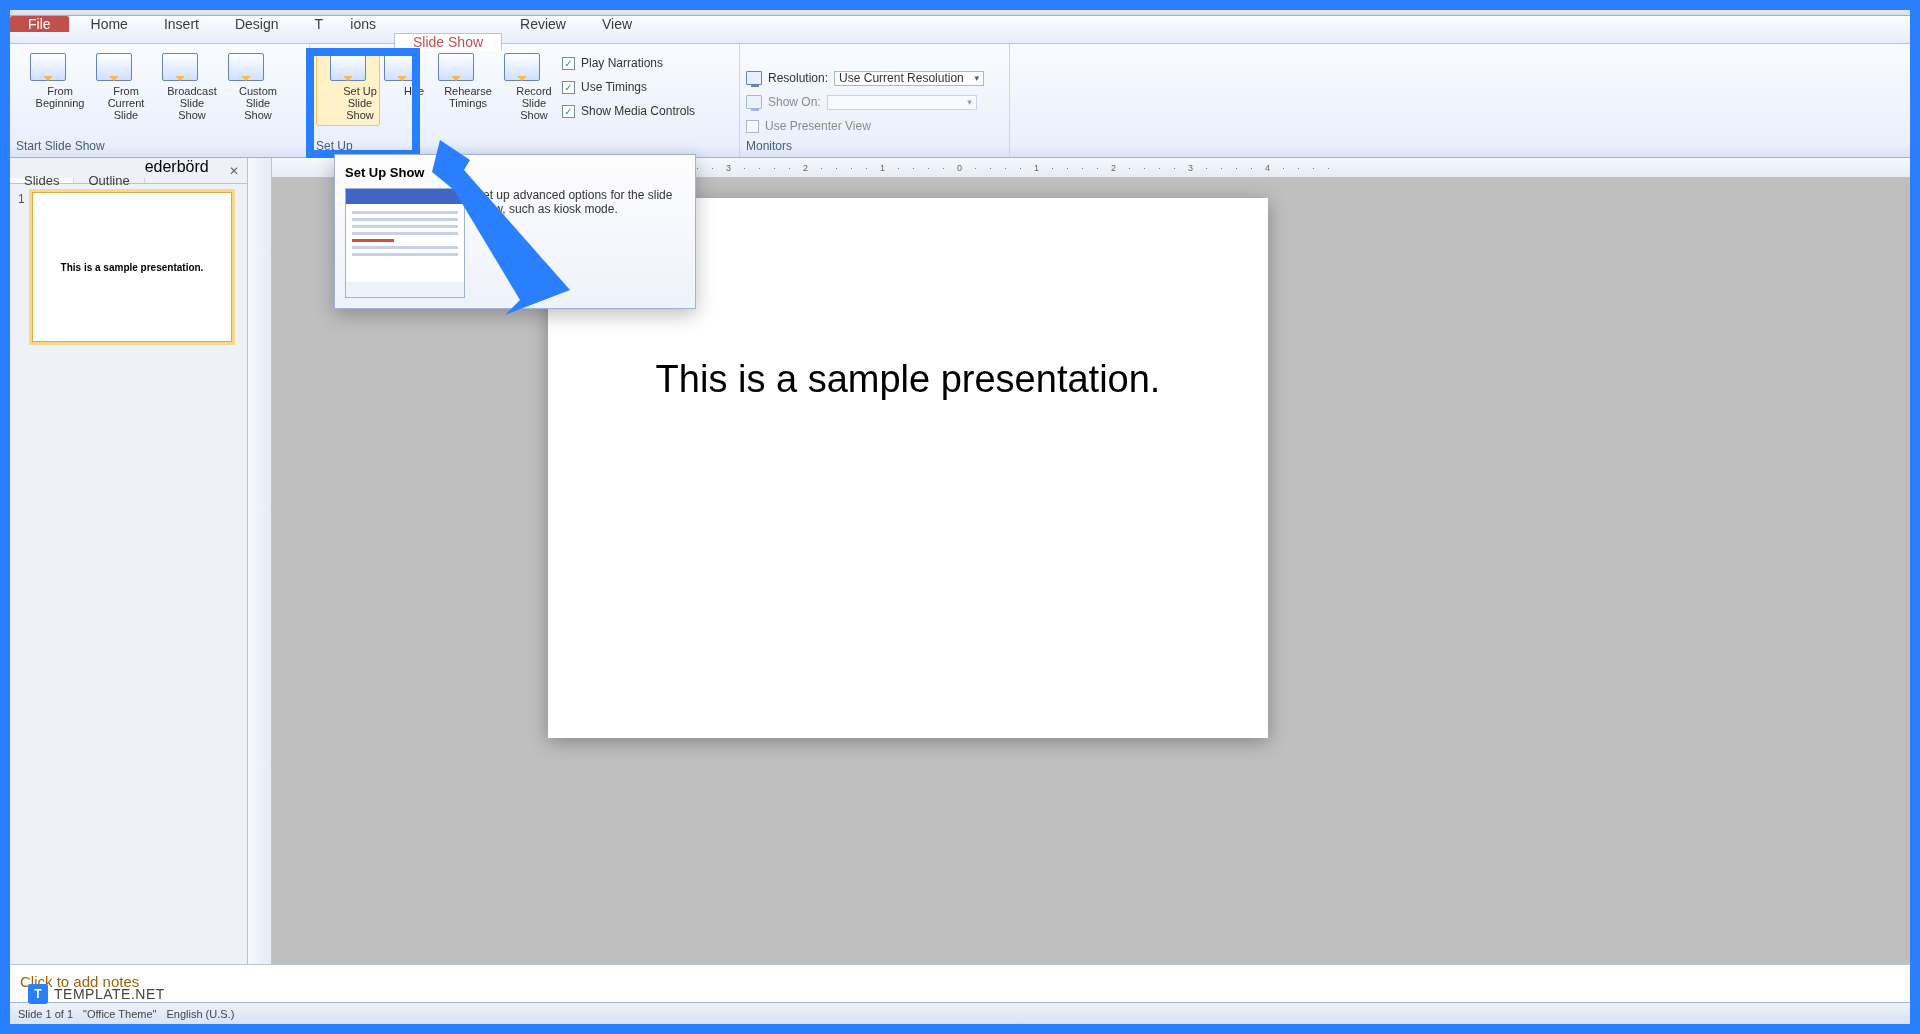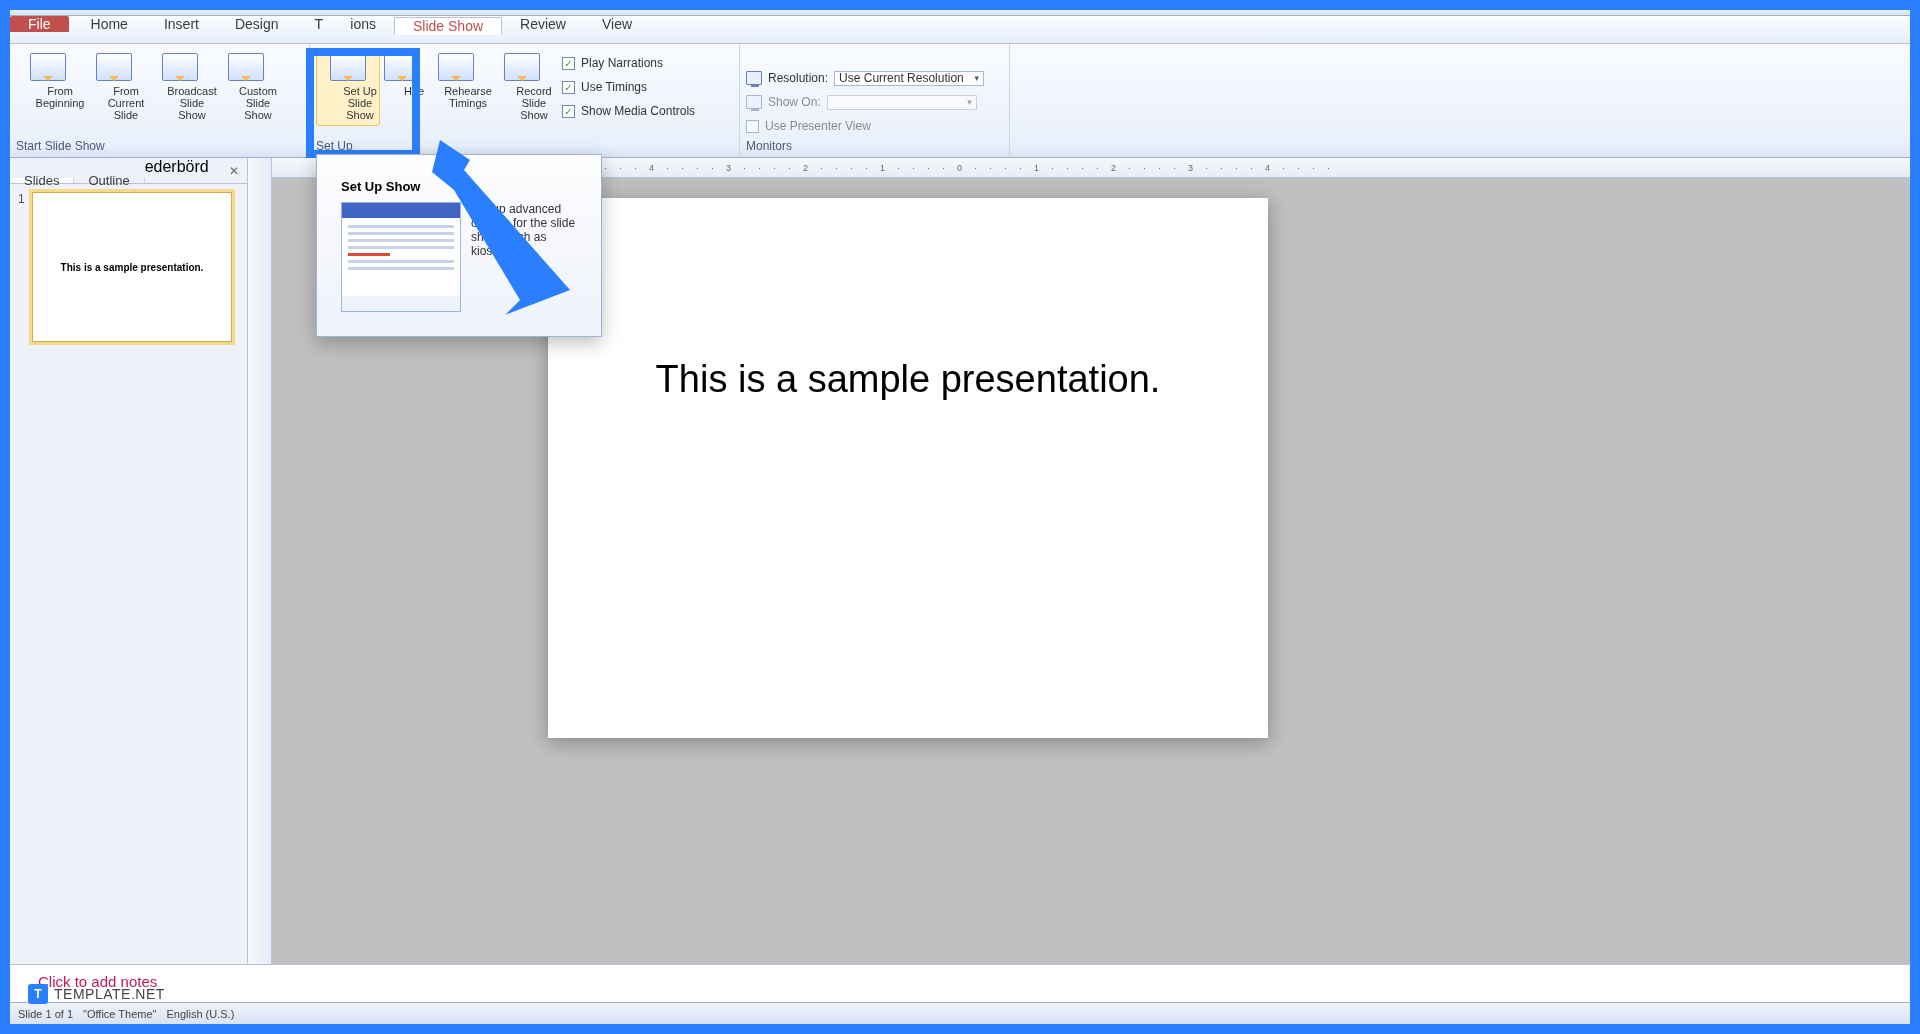--- a/index.html
+++ b/index.html
@@ -3,21 +3,21 @@
 <meta charset="utf-8">
 <style>
 * { margin: 0; padding: 0; box-sizing: border-box; font-family: "Segoe UI", Tahoma, sans-serif; }
 html, body { width: 100%; height: 100%; background: #2a7fff; overflow: hidden; }
 .screen { position: absolute; inset: 0; border: 10px solid #2a7fff; background: #bfbfbf; }
 .app { position: absolute; inset: 0; background: #bfbfbf; display: flex; flex-direction: column; }
 .titlebar { height: 6px; background: linear-gradient(#e8edf5,#d6def0); border-bottom: 1px solid #9bb; }
 .tabs-row { height: 28px; background: linear-gradient(#fbfdff,#e6eefb); border-bottom: 1px solid #b6c4db; display: flex; align-items: flex-start; padding-left: 0; }
 .file-tab { background: #c1504d; color: #fff; padding: 0 18px; font-size: 14px; display: flex; align-items: center; border-top-left-radius: 2px; border-top-right-radius: 2px; margin-right: 4px; cursor: pointer; }
 .tab { padding: 0 18px; font-size: 14px; color: #3b3b3b; display: flex; align-items: center; cursor: pointer; }
-.tab.active { background: #fff; border: 1px solid #b6c4db; border-bottom: 1px solid #fff; color: #c1504d; position: relative; top: 1px; }
+.tab.active { background: #fff; border: 1px solid #b6c4db; border-bottom: 1px solid #fff; color: #c1504d; position: relative; top: 17px; }
 .ribbon { height: 114px; background: linear-gradient(#f9fbff,#e9f0fb 90%,#d9e3f4); border-bottom: 1px solid #9fb4d4; display: flex; }
 .rgroup { border-right: 1px solid #c9d6ec; display: flex; flex-direction: column; padding: 4px 6px 2px 6px; }
 .rgroup-body { flex: 1; display: flex; align-items: flex-start; gap: 2px; }
 .rgroup-label { font-size: 12px; color: #4a5a78; padding: 2px 0; }
 .big-btn { width: 64px; display: flex; flex-direction: column; align-items: center; justify-content: flex-start; padding: 4px 2px; cursor: pointer; border: 1px solid transparent; border-radius: 3px; }
 .big-btn.hl { background: #fff2c9; border: 1px solid #f4c55c; }
 .big-btn .ic { width: 36px; height: 28px; margin-bottom: 4px; }
 .big-btn .lbl { font-size: 11px; color: #333; text-align: center; line-height: 12px; margin-left: 24px; }
 .chk-row { display: flex; align-items: center; gap: 6px; font-size: 12px; color: #333; height: 22px; cursor: pointer; }
 .chk { width: 13px; height: 13px; border: 1px solid #7a8aa5; background: #fff; display: flex; align-items: center; justify-content: center; font-size: 10px; color: #2a5; }
@@ -36,23 +36,23 @@
 .thumb-area { flex: 1; padding: 8px; overflow: auto; }
 .thumb-wrap { display: flex; gap: 4px; }
 .thumb-no { font-size: 12px; color: #555; width: 10px; }
 .thumb { width: 200px; height: 150px; background: #fff; border: 1px solid #d6a94f; outline: 3px solid #f7d98a; display: flex; align-items: center; justify-content: center; font-size: 10px; font-weight: 600; color: #000; cursor: pointer; }
 .edit-area { flex: 1; position: relative; background: #bfbfbf; overflow: hidden; }
 .vruler { position: absolute; left: 0; top: 0; bottom: 0; width: 24px; background: linear-gradient(90deg,#f6f8fc,#e6ecf6); border-right: 1px solid #b6c4db; }
 .hruler { position: absolute; left: 24px; right: 0; top: 0; height: 20px; background: linear-gradient(#f6f8fc,#e6ecf6); border-bottom: 1px solid #b6c4db; font-size: 9px; color: #666; display: flex; align-items: center; padding-left: 300px; letter-spacing: 12px; }
 .slide-canvas { position: absolute; left: 300px; top: 40px; width: 720px; height: 540px; background: #fff; box-shadow: 0 4px 18px rgba(0,0,0,.3); }
 .slide-title { position: absolute; top: 160px; left: 60px; right: 60px; font-size: 38px; color: #000; text-align: center; }
 .slide-sub { position: absolute; top: 310px; left: 110px; right: 110px; height: 130px; border: 1px dashed #888; display: flex; align-items: flex-start; justify-content: center; padding-top: 14px; font-size: 26px; color: #888; cursor: text; }
-.notes { height: 38px; background: #fff; border-top: 1px solid #b6c4db; padding: 8px 28px; font-size: 15px; color: #be185d; cursor: text; }
+.notes { height: 38px; background: #fff; border-top: 1px solid #b6c4db; padding: 8px 10px; font-size: 15px; color: #a16207; cursor: text; }
 .statusbar { height: 22px; background: linear-gradient(#eef2fa,#d9e3f4); border-top: 1px solid #9fb4d4; font-size: 11px; color: #444; display: flex; align-items: center; padding: 0 8px; gap: 10px; }
-.tooltip { position: absolute; left: 306px; top: 144px; width: 286px; background: linear-gradient(#fdfdfe,#eef2fa); border: 1px solid #9fb4d4; box-shadow: 0 6px 18px rgba(0,0,0,.25); padding: 24px; z-index: 50; }
+.tooltip { position: absolute; left: 324px; top: 144px; width: 362px; background: linear-gradient(#fdfdfe,#eef2fa); border: 1px solid #9fb4d4; box-shadow: 0 6px 18px rgba(0,0,0,.25); padding: 10px; z-index: 50; }
 .tooltip h4 { font-size: 13px; font-weight: 600; margin-bottom: 8px; }
 .tooltip-body { display: flex; gap: 10px; }
 .tt-thumb { width: 120px; height: 110px; background: #eef2fb; border: 1px solid #9fb4d4; position: relative; overflow: hidden; }
 .tt-thumb::before { content: ""; position: absolute; inset: 0; background: linear-gradient(#3f66c7 0 14%, #fff 14% 86%, #eef2fb 86%); }
 .tt-lines { position: absolute; top: 22px; left: 6px; right: 6px; }
 .tt-lines i { display: block; height: 3px; background: #c7d2e8; margin-bottom: 4px; }
 .tt-lines i.red { background: #d84c3c; width: 40%; }
 .tooltip p { font-size: 12px; color: #333; flex: 1; }
 .arrow { position: absolute; left: 400px; top: 120px; z-index: 60; pointer-events: none; }
 .hl-box { position: absolute; left: 296px; top: 38px; width: 114px; height: 110px; border: 8px solid #2a7fff; z-index: 40; pointer-events: none; }

